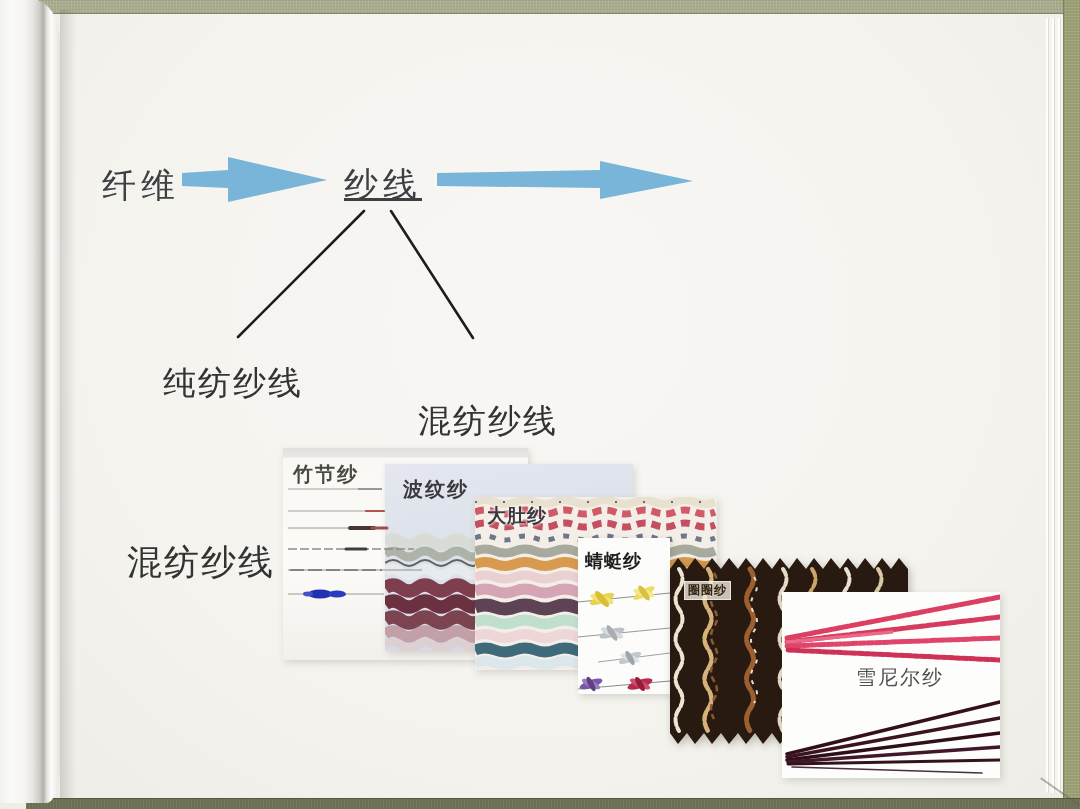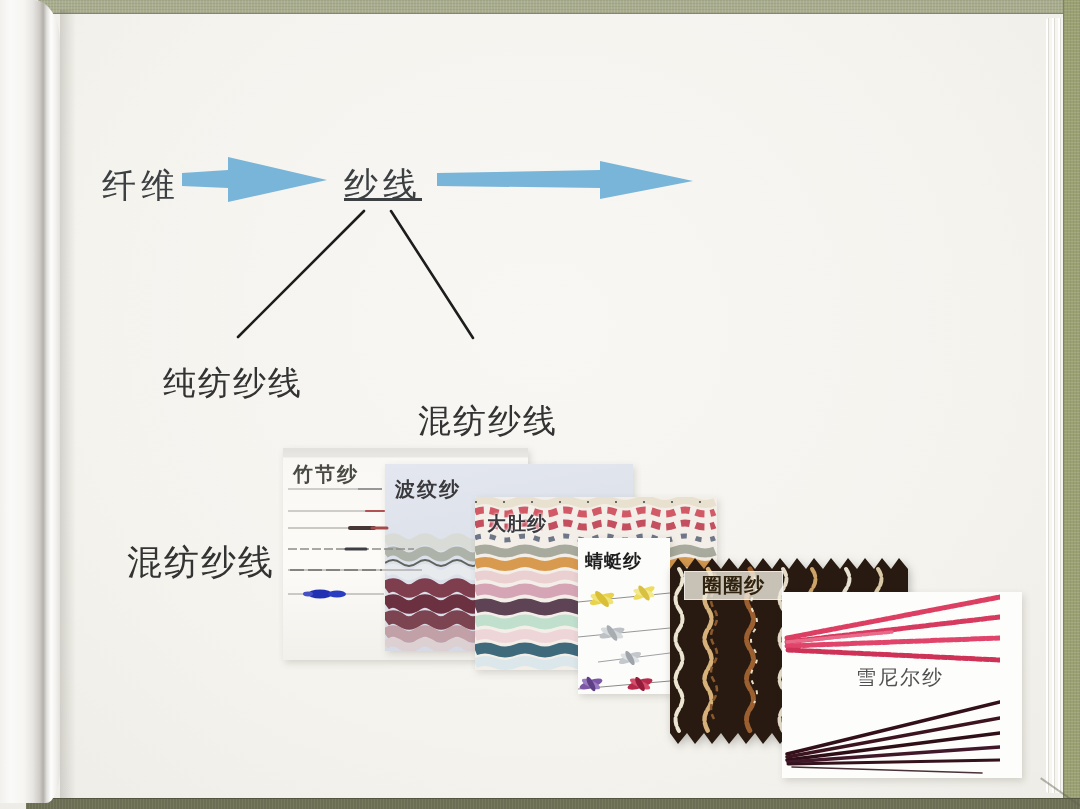--- a/index.html
+++ b/index.html
@@ -40,31 +40,31 @@
   .abs{position:absolute;}
   
   .panel{position:absolute;box-shadow:2px 3px 7px rgba(80,70,55,.18);}
   .panel-label{position:absolute;font-weight:bold;color:#3a3a3e;white-space:nowrap;z-index:2;}
   #p-slub{left:283px;top:448px;width:245px;height:212px;z-index:2;
         background:linear-gradient(180deg,#e3e1dd 0,#e9e7e3 9px,#f9f8f5 10px,#fcfbf8 55%,#f2f0eb 100%);}
   #p-slub .panel-label{left:10px;top:13px;font-size:20px;color:#4a4a44;letter-spacing:2px;}
   #slub-lines{left:286px;top:478px;z-index:4;}
   #p-wave{left:385px;top:464px;width:248px;height:187px;z-index:3;
         background:linear-gradient(170deg,#e4e7ef 0%,#dadfe9 60%,#d2d7e2 100%);}
-  #p-wave .panel-label{left:10px;top:12px;font-size:20px;letter-spacing:2px;}
+  #p-wave .panel-label{left:18px;top:12px;font-size:20px;letter-spacing:2px;}
   #p-belly{left:475px;top:497px;width:242px;height:173px;z-index:5;background:#f3efe8;}
-  #p-belly .panel-label{left:12px;top:14px;font-size:19px;letter-spacing:1px;
+  #p-belly .panel-label{left:12px;top:6px;font-size:19px;letter-spacing:1px;
         text-shadow:0 0 3px #fff,0 0 3px #fff;}
   #p-dragonfly{left:578px;top:538px;width:92px;height:156px;z-index:6;background:#fcfcfa;}
   #p-dragonfly .panel-label{left:7px;top:11px;font-size:18px;color:#1e1e1e;letter-spacing:1px;}
   #p-loop{left:670px;top:557px;width:238px;height:188px;z-index:7;background:transparent;box-shadow:none;}
   #p-loop svg{filter:drop-shadow(2px 3px 4px rgba(60,50,40,.3));}
-  #p-loop .panel-label{left:14px;top:14px;font-size:20px;color:#30230f;letter-spacing:1px;
-        background:rgba(245,241,230,.78);padding:0 17px;border:1px solid rgba(255,255,255,.6);}
-  #p-chenille{left:782px;top:592px;width:240px;height:186px;z-index:8;background:#fdfdfc;}
+  #p-loop .panel-label{left:14px;top:24px;font-size:12px;color:#30230f;letter-spacing:1px;
+        background:rgba(245,241,230,.78);padding:0 3px;border:1px solid rgba(255,255,255,.6);}
+  #p-chenille{left:782px;top:592px;width:218px;height:186px;z-index:8;background:#fdfdfc;}
   #p-chenille .panel-label{left:74px;top:72px;font-size:20px;font-weight:normal;color:#4f4f4f;letter-spacing:2px;}
   svg{display:block;}
 </style>
 </head>
 <body>
 
 <div id="stage">
 
   <div class="page"></div>
 

